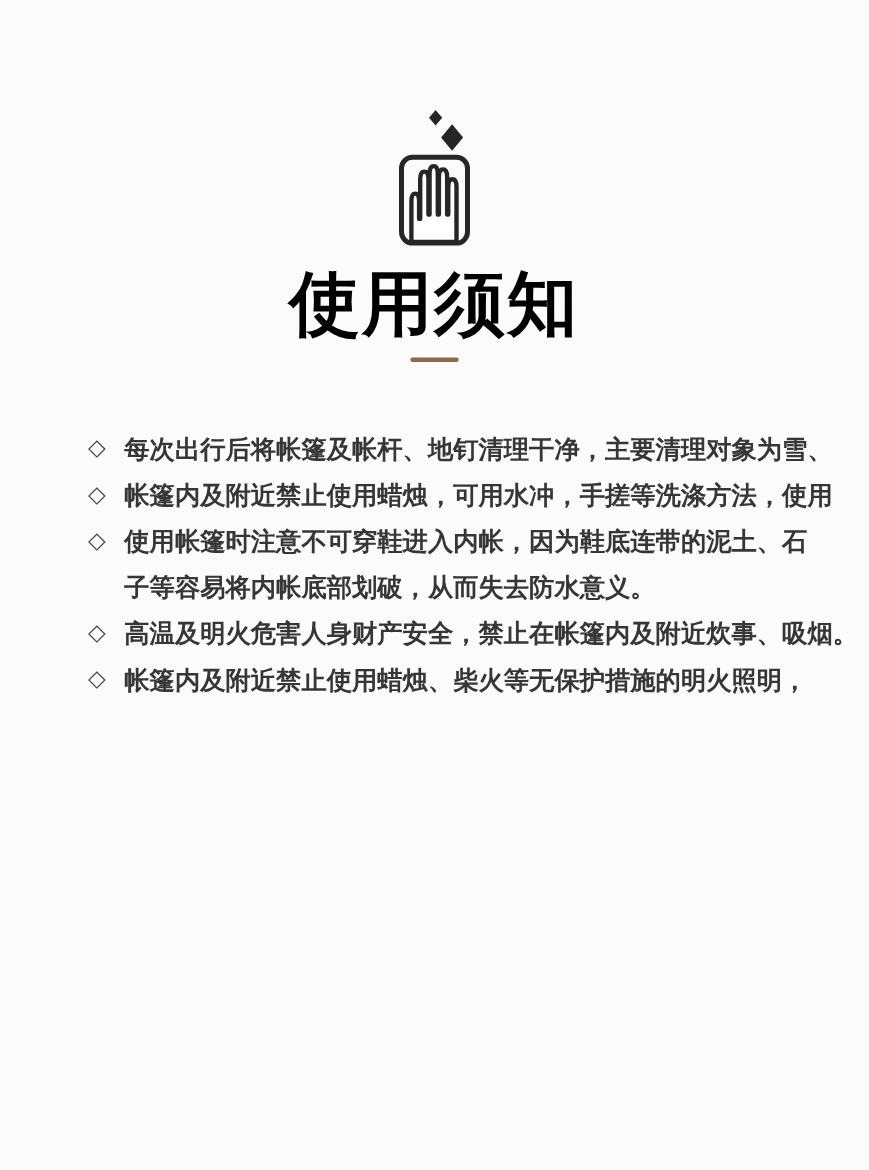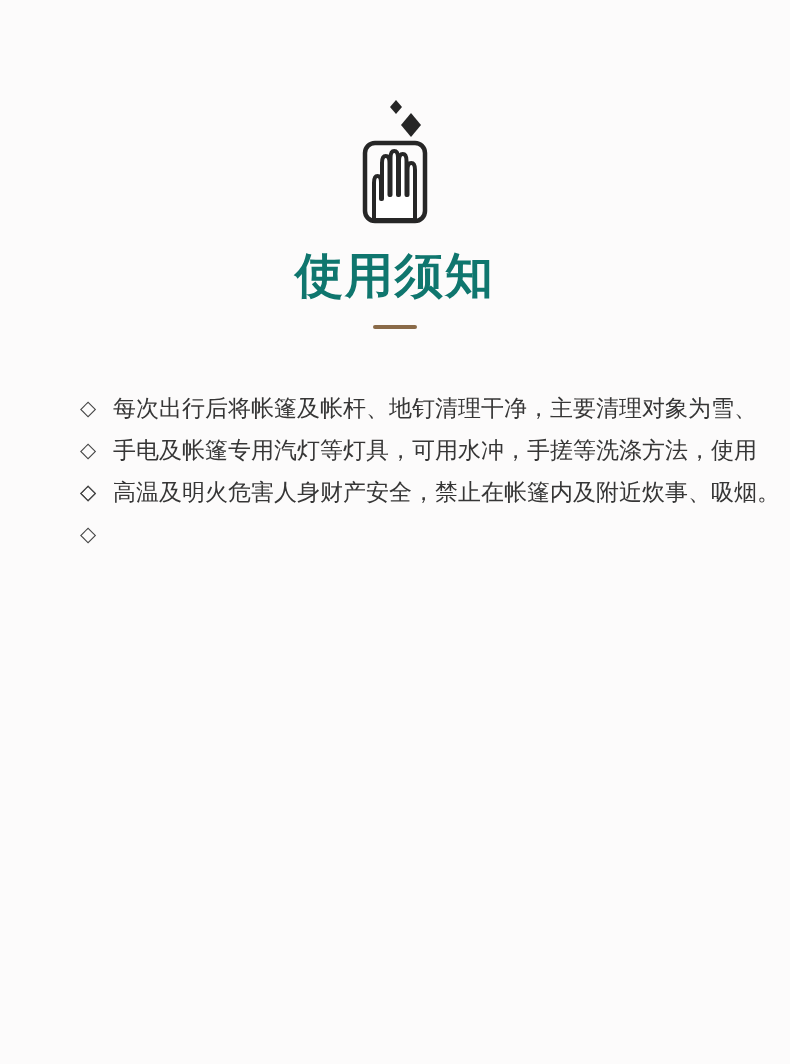--- a/index.html
+++ b/index.html
@@ -21,24 +21,24 @@
   
   .header-icon {
     display: block;
     margin: 0 auto;
     padding-top: 97px;
   }
   
   .page-title {
     margin-top: 20px;
     text-align: center;
-    font-size: 48px;
+    font-size: 64px;
     line-height: 64px;
     font-weight: bold;
-    color: #0f766e;
+    color: #000000;
     letter-spacing: 2px;
   }
   
   .title-divider {
     width: 44px;
     height: 4px;
     border-radius: 2px;
     background: #8a6a48;
     margin: 17px auto 0 auto;
   }
@@ -56,20 +56,21 @@
   .note-marker {
     position: absolute;
     left: 0;
     top: 0;
     font-size: 21px;
     line-height: 42px;
     color: #454545;
   }
   .note-line {
     white-space: nowrap;
+    font-weight: bold;
   }
 </style>
 </head>
 <body>
 
 <div class="page">
 
   <svg class="header-icon" width="66" height="127" viewBox="0 0 66 127" xmlns="http://www.w3.org/2000/svg">
     <polygon points="34,3 40,10 34,17 28,10" fill="#262626"></polygon>
     <polygon points="49,16 59,28 49,40 39,28" fill="#262626"></polygon>
@@ -96,37 +97,40 @@
     <div class="note-item">
       <span class="note-marker">◇</span>
       <div class="note-lines">
         <div class="note-line">每次出行后将帐篷及帐杆、地钉清理干净，主要清理对象为雪、</div>
       </div>
     </div>
 
     <div class="note-item">
       <span class="note-marker">◇</span>
       <div class="note-lines">
-        <div class="note-line">手电及帐篷专用汽灯等灯具，可用水冲，手搓等洗涤方法，使用</div>
+        <div class="note-line">帐篷内及附近禁止使用蜡烛，可用水冲，手搓等洗涤方法，使用</div>
       </div>
     </div>
 
     <div class="note-item">
       <span class="note-marker">◇</span>
       <div class="note-lines">
+        <div class="note-line">使用帐篷时注意不可穿鞋进入内帐，因为鞋底连带的泥土、石</div>
+        <div class="note-line">子等容易将内帐底部划破，从而失去防水意义。</div>
       </div>
     </div>
 
     <div class="note-item">
       <span class="note-marker">◇</span>
       <div class="note-lines">
         <div class="note-line">高温及明火危害人身财产安全，禁止在帐篷内及附近炊事、吸烟。</div>
       </div>
     </div>
 
     <div class="note-item">
       <span class="note-marker">◇</span>
       <div class="note-lines">
+        <div class="note-line">帐篷内及附近禁止使用蜡烛、柴火等无保护措施的明火照明，</div>
       </div>
     </div>
 
   </div>
 </div>
 
 </body></html>

